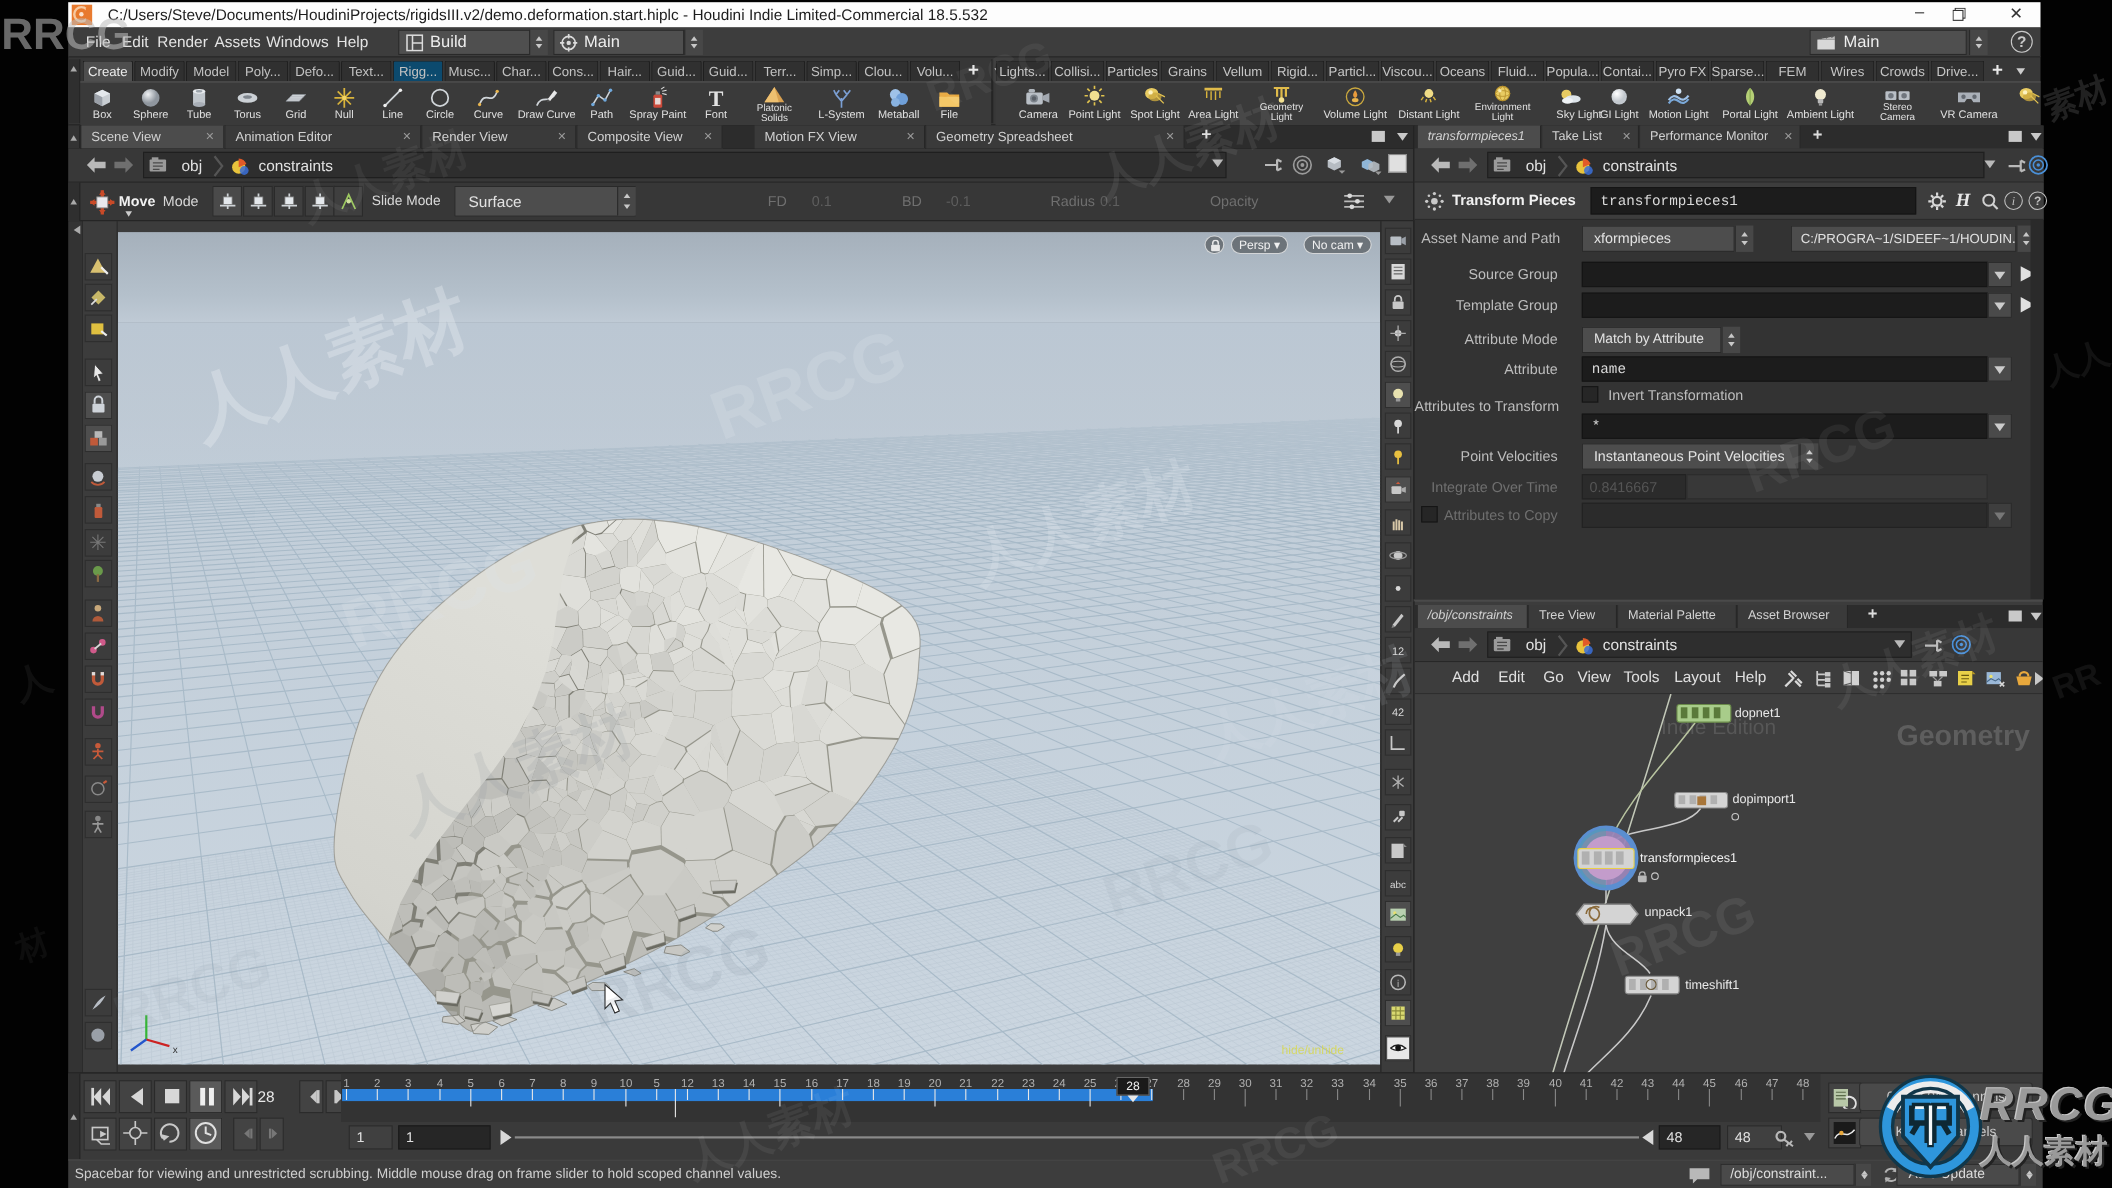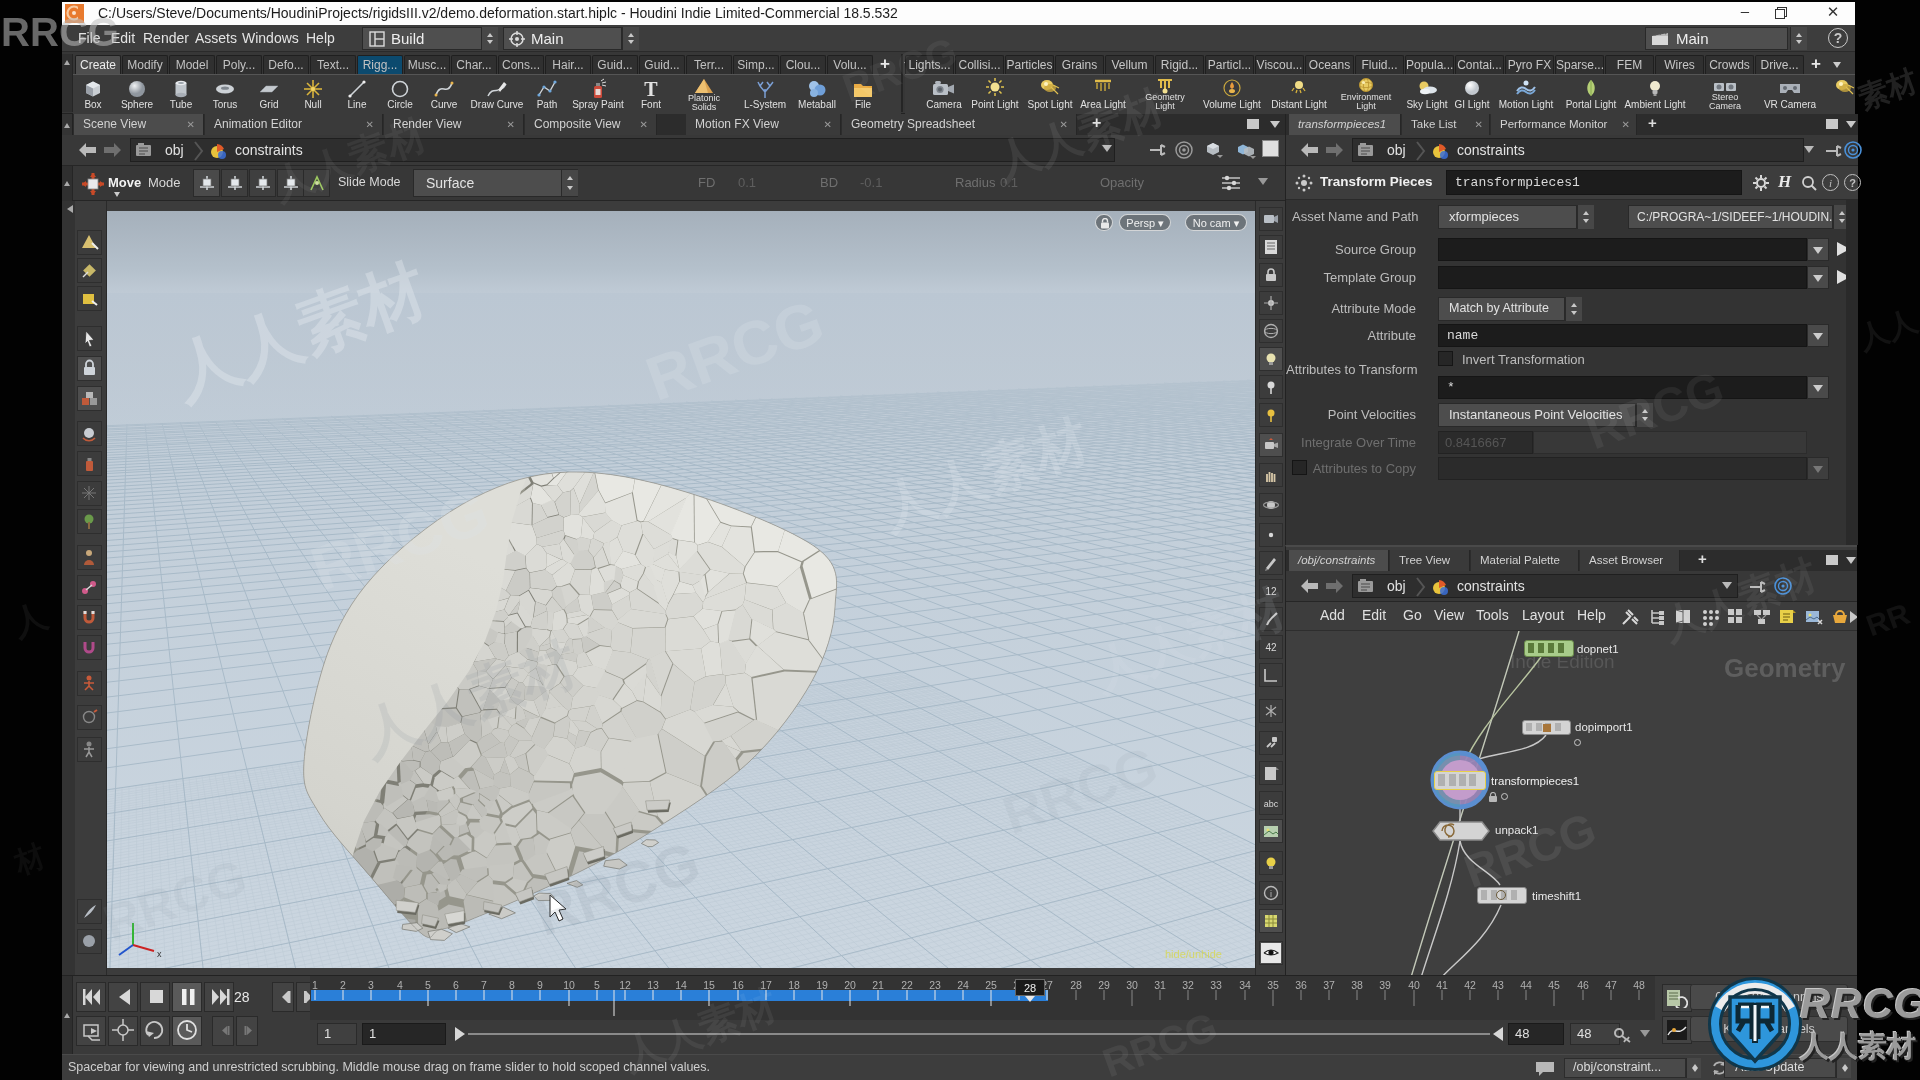--- a/index.html
+++ b/index.html
@@ -291,21 +291,21 @@
           <ellipse cx="13" cy="10" rx="6.5" ry="2.6" fill="none" stroke="#b8922e" stroke-width="0.8"></ellipse>
           <ellipse cx="13" cy="10" rx="2.6" ry="6.5" fill="none" stroke="#b8922e" stroke-width="0.8"></ellipse>
           <circle cx="10.5" cy="7.5" r="1.6" fill="#f8ecb0"></circle>
         </svg></div>
 <div class="ab" style="left:1269px;top:41px;width:70px;text-align:center;font-size:9px;color:#e0e0e0;line-height:1.05">Environment<br>Light</div>
 <div class="ab" style="left:1340px;top:25px;width:50px;height:22px;text-align:center"><svg width="26" height="22">
           <circle cx="10" cy="9" r="4.5" fill="#e8cb62"></circle>
           <ellipse cx="16" cy="13" rx="7" ry="3.5" fill="#dde4ea"></ellipse>
           <ellipse cx="11" cy="14.5" rx="5" ry="2.8" fill="#eef2f5"></ellipse>
         </svg></div>
-<div class="ab" style="left:1336px;top:48px;width:58px;text-align:center;font-size:10px;color:#e0e0e0;line-height:1.05">Sky Light</div>
+<div class="ab" style="left:1336px;top:48px;width:58px;text-align:right;font-size:10px;color:#e0e0e0;line-height:1.05">Sky Light</div>
 <div class="ab" style="left:1388px;top:25px;width:44px;height:22px;text-align:center"><svg width="26" height="22">
           <defs>
             <radialGradient id="gig" cx="0.35" cy="0.3">
               <stop offset="0" stop-color="#ffffff"></stop>
               <stop offset="1" stop-color="#c2c8ce"></stop>
             </radialGradient>
           </defs>
           <circle cx="13" cy="11" r="7" fill="url(#gig)"></circle>
         </svg></div>
 <div class="ab" style="left:1384px;top:48px;width:52px;text-align:center;font-size:10px;color:#e0e0e0;line-height:1.05">GI Light</div>

